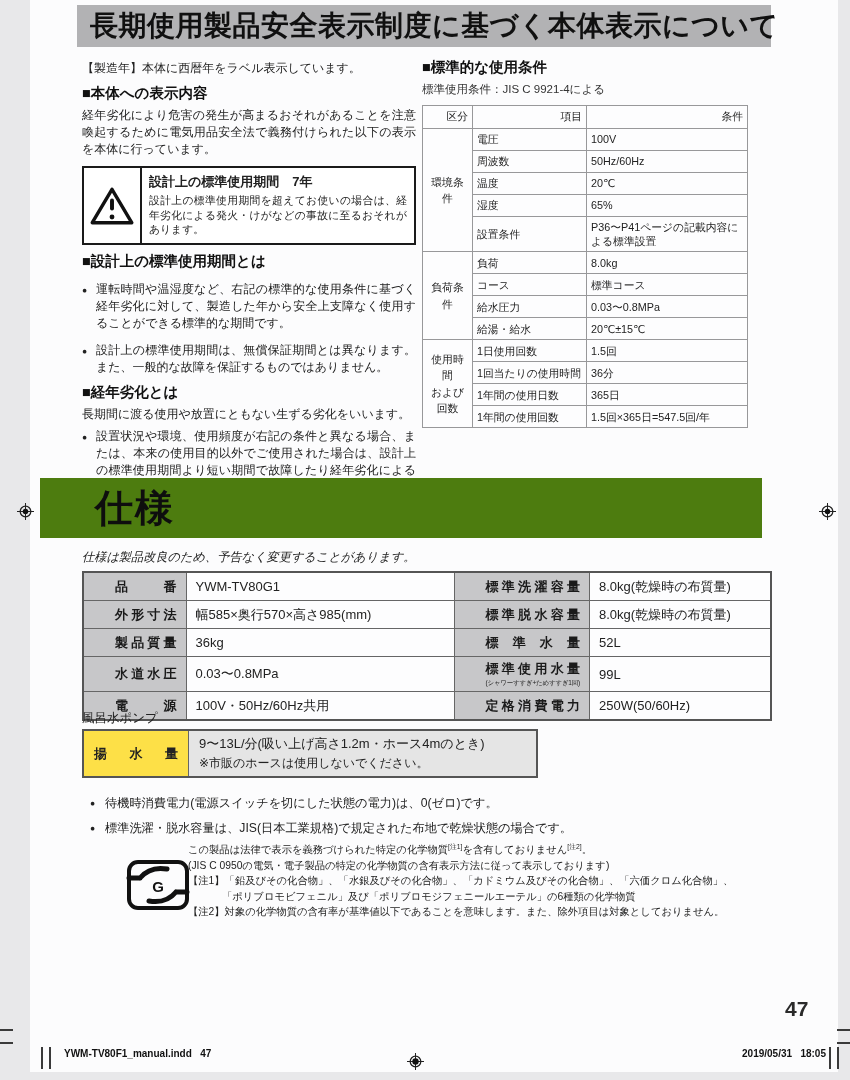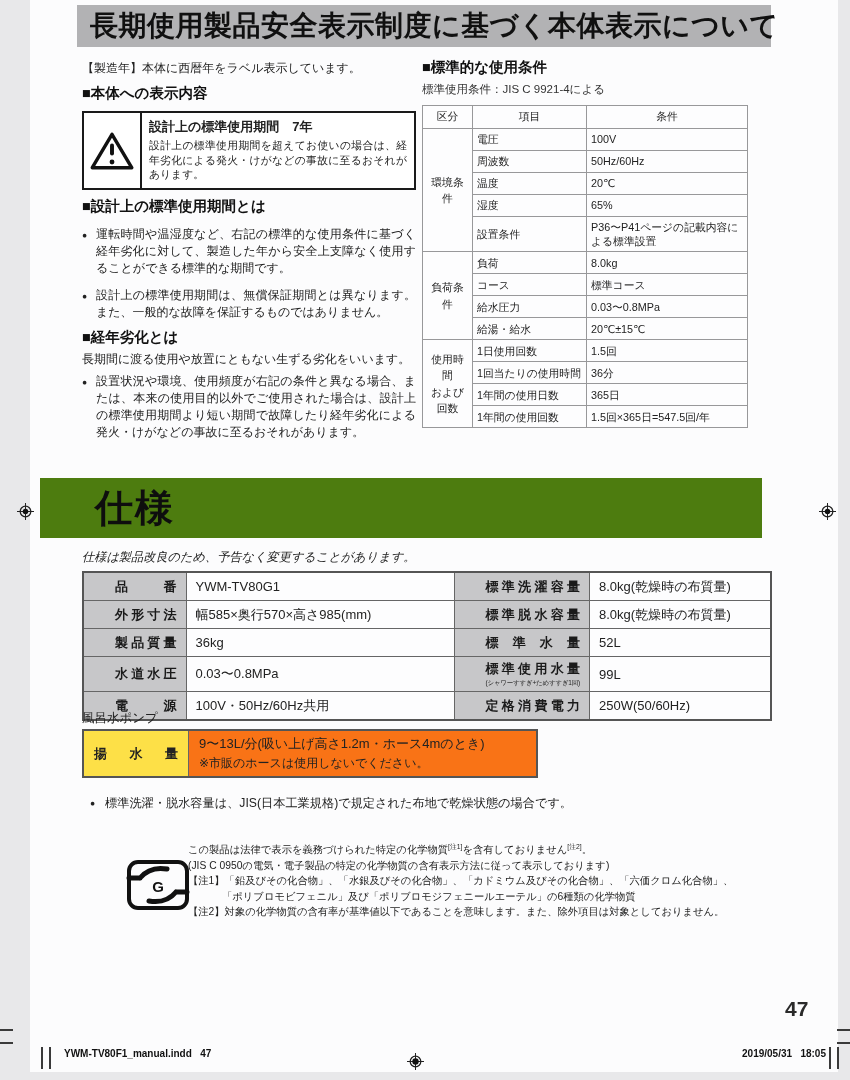--- a/index.html
+++ b/index.html
@@ -34,40 +34,40 @@
   .warn-body{font-size:10.8px;line-height:1.36;text-align:justify;}
 
   .bullet{font-size:12px;line-height:1.42;padding-left:14px;position:relative;text-align:justify;margin:10px 0 6px;}
   .bullet::before{content:"●";position:absolute;left:0;top:3px;font-size:8.5px;}
 
   
   .r-head{font-size:14.5px;font-weight:bold;color:#111;}
   .r-sub{font-size:11.5px;margin:5px 0 8px;color:#333;}
   table.cond{border-collapse:collapse;width:325px;font-size:10.8px;color:#222;table-layout:fixed;}
   .cond th,.cond td{border:1px solid #98989a;padding:3px 4px;vertical-align:middle;background:#fdfdfe;}
-  .cond th{font-weight:normal;text-align:center;height:16px;}
+  .cond th{font-weight:normal;text-align:right;height:16px;}
   .cond td.group{text-align:center;white-space:pre-line;line-height:1.5;}
   .cond td{height:15px;line-height:1.3;}
 
   
   .spec-bar{
     position:absolute;left:10px;top:478px;width:722px;height:60px;background:#4d7c0f;
     display:flex;align-items:center;padding-left:55px;box-sizing:border-box;
     font-size:38px;font-weight:bold;color:#0e0e0e;letter-spacing:2px;
   }
   .spec-note{position:absolute;left:52px;top:549px;font-size:12.2px;font-style:italic;}
   table.spec{position:absolute;left:52px;top:571px;border-collapse:collapse;font-size:13px;table-layout:fixed;border:2px solid #555;}
   .spec td{border:1px solid #666;padding:3px 9px;height:21px;vertical-align:middle;background:#fdfdfe;}
   .spec td.lbl{background:#c7c7c9;font-weight:bold;color:#1a1a1a;padding-left:31px;}
   .lbl-j{display:block;text-align:justify;text-align-last:justify;}
   .lbl-sub{display:block;font-size:6.5px;font-weight:normal;letter-spacing:-0.2px;white-space:nowrap;margin-top:1px;color:#222;}
 
   .pump-head{position:absolute;left:52px;top:710px;font-size:12.5px;}
   table.pump{position:absolute;left:52px;top:729px;border-collapse:collapse;table-layout:fixed;border:2px solid #555;}
-  .pump td{border:1px solid #666;padding:4px 10px;vertical-align:middle;background:#f97316;}
+  .pump td{border:1px solid #666;padding:4px 10px;vertical-align:middle;background:#e5e5e5;}
   .pump td.lbl{background:#fde047;font-weight:bold;width:84px;font-size:13px;}
   .pump-l1{font-size:13px;margin-bottom:2px;}
   .pump-l2{font-size:12px;}
 
   .note-bullets{position:absolute;left:60px;top:795px;width:650px;}
   .nbullet{font-size:12.2px;padding-left:15px;position:relative;margin-bottom:8px;}
   .nbullet::before{content:"●";position:absolute;left:0;top:3px;font-size:8.5px;}
 
   .gmark-icon{position:absolute;left:96px;top:858px;width:64px;height:54px;}
   .gmark-text{position:absolute;left:158px;top:842px;width:575px;font-size:10.3px;line-height:1.5;color:#222;}
@@ -87,20 +87,21 @@
 <body>
 
 <div class="page">
 
   <div class="title-bar">長期使用製品安全表示制度に基づく本体表示について</div>
 
   <div class="col-left">
     <div class="mfg-note">【製造年】本体に西暦年をラベル表示しています。</div>
 
     <div class="sec-head">■本体への表示内容</div>
+    <div class="body-p">経年劣化により危害の発生が高まるおそれがあることを注意喚起するために電気用品安全法で義務付けられた以下の表示を本体に行っています。</div>
 
     <div class="warn-box">
       <div class="warn-icon-cell">
         <svg class="warn-svg" width="44" height="40" viewBox="0 0 58 50">
           <path d="M29 3 L55 47 L3 47 Z" fill="none" stroke="#111" stroke-width="4.5" stroke-linejoin="round"></path>
           <rect x="26.4" y="15" width="5.2" height="16" rx="2.6" fill="#111"></rect>
           <circle cx="29" cy="39.5" r="3.2" fill="#111"></circle>
         </svg>
       </div>
       <div class="warn-text">
@@ -273,20 +274,21 @@
           </td>
       <td>
         <div class="pump-l1">9〜13L/分(吸い上げ高さ1.2m・ホース4mのとき)</div>
         <div class="pump-l2">※市販のホースは使用しないでください。</div>
       </td>
     </tr>
   </tbody>
     </table>
 
   <div class="note-bullets">
+    <div class="nbullet">待機時消費電力(電源スイッチを切にした状態の電力)は、0(ゼロ)です。</div>
     <div class="nbullet">標準洗濯・脱水容量は、JIS(日本工業規格)で規定された布地で乾燥状態の場合です。</div>
   </div>
 
   <svg class="gmark-icon" viewBox="0 0 64 52">
     <rect x="3" y="3" width="58" height="46" rx="9" fill="none" stroke="#111" stroke-width="4"></rect>
     <text x="32" y="32.5" font-size="15" font-weight="bold" text-anchor="middle" fill="#111" font-family="sans-serif">G</text>
     <path d="M3 19 H14 M14 19 Q24 7 41 10" stroke="#111" stroke-width="5" fill="none" stroke-linecap="round"></path>
     <path d="M61 33 H50 M50 33 Q40 45 23 42" stroke="#111" stroke-width="5" fill="none" stroke-linecap="round"></path>
   </svg>
   <div class="gmark-text">

